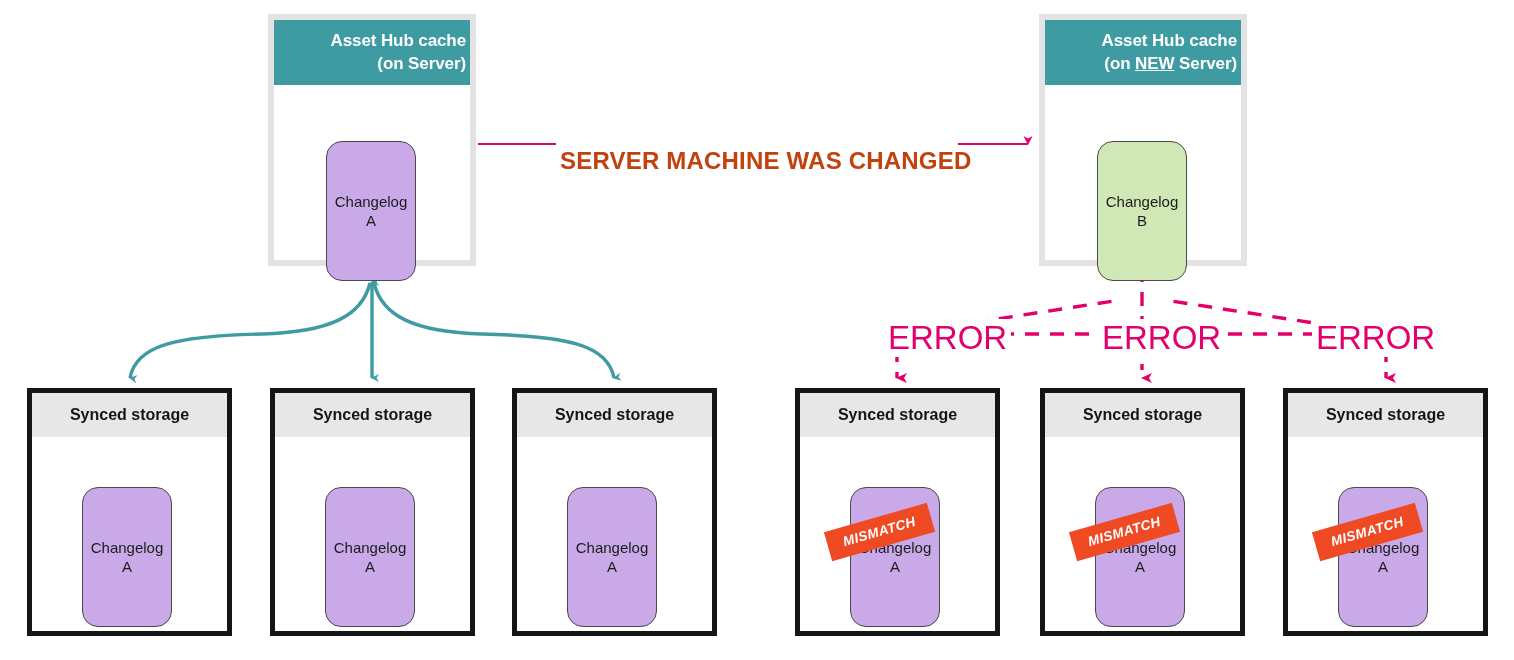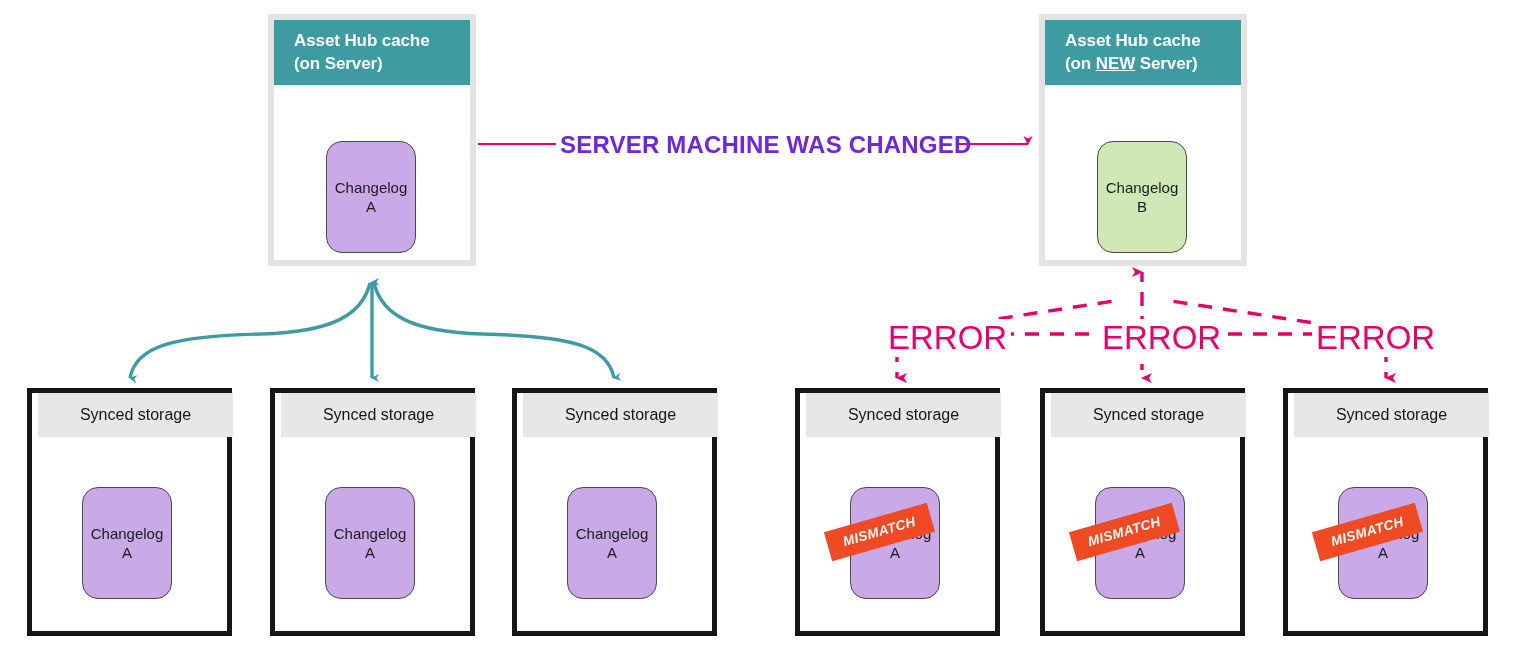--- a/index.html
+++ b/index.html
@@ -34,36 +34,36 @@
     border: 6px solid #e3e3e3;
   }
   .cache-header {
     box-sizing: border-box;
     width: 100%;
     background: #3f9ba2;
     color: #ffffff;
     font-weight: bold;
     font-size: 17px;
     line-height: 23px;
-    text-align: left;
+    text-align: right;
     padding: 9px 4px 10px 20px;
     letter-spacing: -0.1px;
   }
   .cache-header u { }
   .cache-body {
     position: relative;
     height: calc(100% - 66px);
   }
 
   
   .changelog {
     position: absolute;
     box-sizing: border-box;
     width: 90px;
-    height: 112px;
+    height: 140px;
     border-radius: 16px;
     border: 1.6px solid #4a4a4a;
     display: flex;
     flex-direction: column;
     align-items: center;
     justify-content: center;
     font-size: 15px;
     line-height: 19px;
     color: #1b1b1b;
     text-align: center;
@@ -79,25 +79,24 @@
     height: 248px;
     background: #ffffff;
     border: 5px solid #151515;
   }
   .storage-header {
     box-sizing: border-box;
     width: 100%;
     height: 44px;
     background: #e7e7e7;
     color: #151515;
-    font-weight: normal;
+    font-weight: bold;
     font-size: 16px;
     line-height: 44px;
     text-align: center;
-    margin-left: 6px;
   }
   .storage-body {
     position: relative;
     height: calc(100% - 44px);
   }
 
   
   .mismatch {
     position: absolute;
     background: #ef4a23;
@@ -108,25 +107,26 @@
     letter-spacing: 0.4px;
     padding: 7px 16px 8px 16px;
     transform: rotate(-16deg);
     white-space: nowrap;
     z-index: 5;
   }
 
   
   .server-changed-label {
     position: absolute;
-    color: #6d28d9;
+    color: #c2410c;
     font-weight: bold;
     font-size: 24px;
     letter-spacing: 0.2px;
     white-space: nowrap;
+    margin-top: 16px;
   }
 
   
   .error-label {
     position: absolute;
     color: #e3006b;
     font-size: 33px;
     font-weight: normal;
     white-space: nowrap;
     background: #ffffff;

